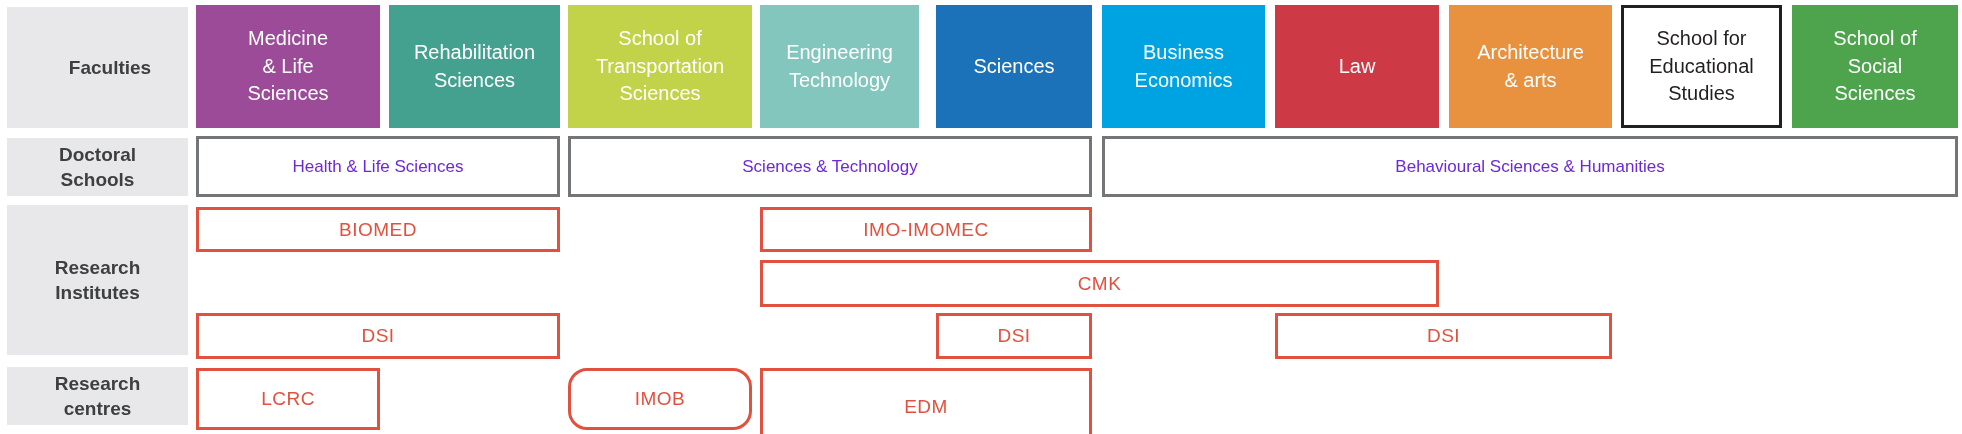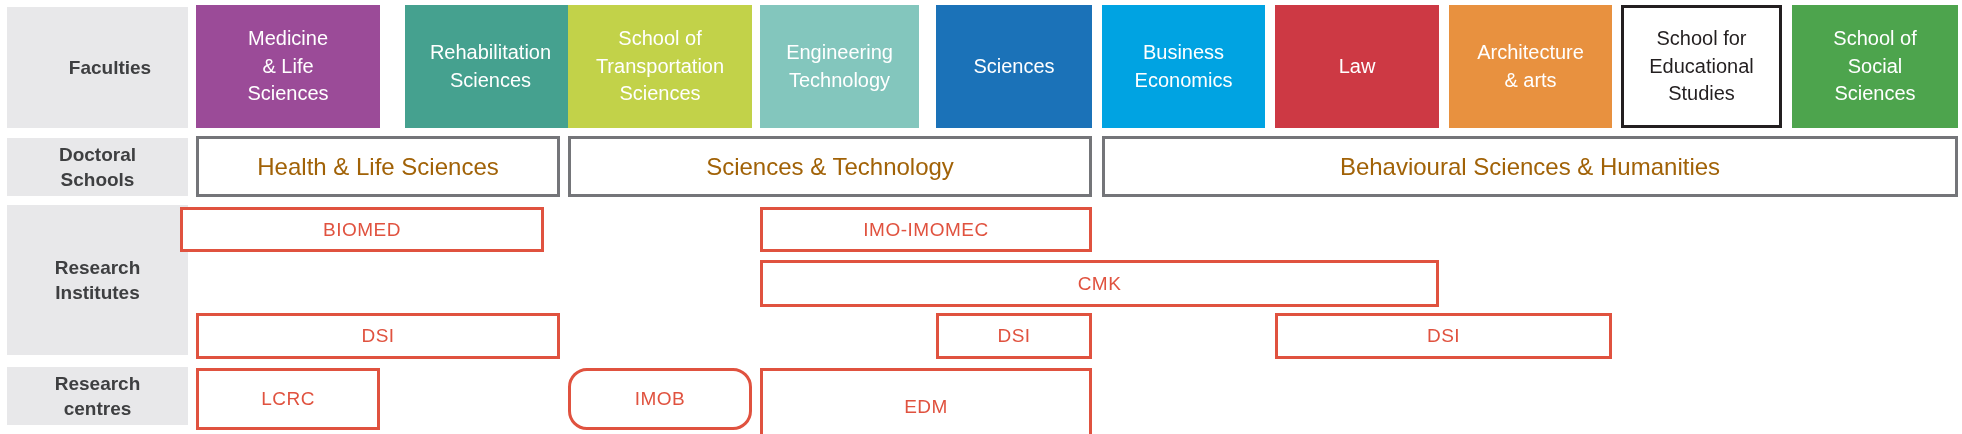--- a/index.html
+++ b/index.html
@@ -14,22 +14,22 @@
   }
   .rlabel{
     background:#e8e8ea;color:#3e3f41;font-weight:bold;
     font-size:19px;line-height:1.32;
   }
   .fac{
     border:3px solid transparent;color:#ffffff;
     font-size:20px;line-height:1.38;
   }
   .doc{
-    background:#ffffff;border:3px solid #747579;color:#a16207;
-    font-size:24px;
+    background:#ffffff;border:3px solid #747579;color:#6d28d9;
+    font-size:17px;
   }
   .res{
     background:#ffffff;border:3px solid #e0523f;color:#e0523f;
     font-size:19px;letter-spacing:0.5px;
   }
 </style>
 </head>
 <body>
 
 <div class="canvas">
@@ -38,21 +38,21 @@
   <div class="box rlabel" style="left:7px;top:138px;width:181px;height:58px;">Doctoral
 Schools</div>
   <div class="box rlabel" style="left:7px;top:205px;width:181px;height:150px;">Research
 Institutes</div>
   <div class="box rlabel" style="left:7px;top:367px;width:181px;height:58px;">Research
 centres</div>
 
   <div class="box fac" style="left: 196px; top: 5px; width: 184px; height: 123px; background: rgb(155, 75, 152); color: rgb(255, 255, 255);">Medicine
 &amp; Life
 Sciences</div>
-  <div class="box fac" style="left: 389px; top: 5px; width: 171px; height: 123px; background: rgb(69, 161, 143); color: rgb(255, 255, 255); margin-left: 16px;">Rehabilitation
+  <div class="box fac" style="left: 389px; top: 5px; width: 171px; height: 123px; background: rgb(69, 161, 143); color: rgb(255, 255, 255);">Rehabilitation
 Sciences</div>
   <div class="box fac" style="left: 568px; top: 5px; width: 184px; height: 123px; background: rgb(194, 210, 73); color: rgb(255, 255, 255);">School of
 Transportation
 Sciences</div>
   <div class="box fac" style="left: 760px; top: 5px; width: 159px; height: 123px; background: rgb(131, 198, 189); color: rgb(255, 255, 255);">Engineering
 Technology</div>
   <div class="box fac" style="left: 936px; top: 5px; width: 156px; height: 123px; background: rgb(27, 114, 184); color: rgb(255, 255, 255);">Sciences</div>
   <div class="box fac" style="left: 1102px; top: 5px; width: 163px; height: 123px; background: rgb(0, 163, 226); color: rgb(255, 255, 255);">Business
 Economics</div>
   <div class="box fac" style="left: 1275px; top: 5px; width: 164px; height: 123px; background: rgb(205, 57, 68); color: rgb(255, 255, 255);">Law</div>
@@ -62,21 +62,21 @@
 Educational
 Studies</div>
   <div class="box fac" style="left: 1792px; top: 5px; width: 166px; height: 123px; background: rgb(77, 164, 77); color: rgb(255, 255, 255);">School of
 Social
 Sciences</div>
 
   <div class="box doc" style="left:196px;top:136px;width:364px;height:61px;">Health &amp; Life Sciences</div>
   <div class="box doc" style="left:568px;top:136px;width:524px;height:61px;">Sciences &amp; Technology</div>
   <div class="box doc" style="left:1102px;top:136px;width:856px;height:61px;">Behavioural Sciences &amp; Humanities</div>
 
-  <div class="box res" style="left:180px;top:207px;width:364px;height:45px;">BIOMED</div>
+  <div class="box res" style="left:196px;top:207px;width:364px;height:45px;">BIOMED</div>
   <div class="box res" style="left:760px;top:207px;width:332px;height:45px;">IMO-IMOMEC</div>
   <div class="box res" style="left:760px;top:260px;width:679px;height:47px;">CMK</div>
   <div class="box res" style="left:196px;top:313px;width:364px;height:46px;">DSI</div>
   <div class="box res" style="left:936px;top:313px;width:156px;height:46px;">DSI</div>
   <div class="box res" style="left:1275px;top:313px;width:337px;height:46px;">DSI</div>
 
   <div class="box res" style="left:196px;top:368px;width:184px;height:62px;">LCRC</div>
   <div class="box res" style="left:568px;top:368px;width:184px;height:62px;border-radius:19px;">IMOB</div>
   <div class="box res" style="left:760px;top:368px;width:332px;height:77px;">EDM</div>
 

